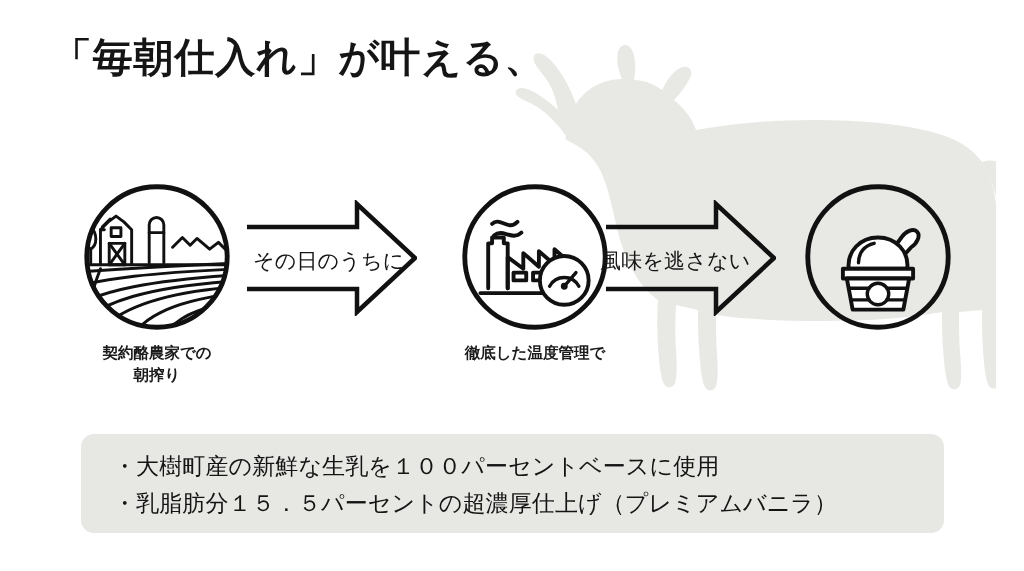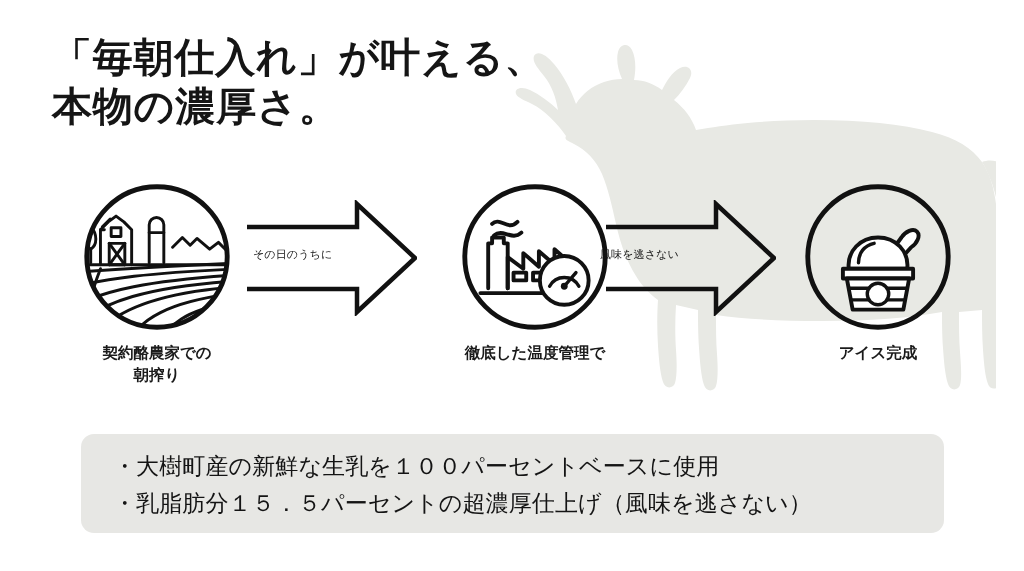--- a/index.html
+++ b/index.html
@@ -82,21 +82,21 @@
     width: 172px;
     height: 116px;
   }
   #arrow-1 { left: 245px; top: 200px; }
   #arrow-2 { left: 604px; top: 200px; }
   .arrow-label {
     position: absolute;
     z-index: 3;
     font-family: "Liberation Serif", "DejaVu Serif", serif;
     font-weight: 400;
-    font-size: 11px;
+    font-size: 21px;
     letter-spacing: 0.01em;
     color: #151515;
     white-space: nowrap;
   }
   #arrow-label-1 { left: 253px; top: 247px; }
   #arrow-label-2 { left: 600px; top: 247px; }
 
   
   #bullet-box {
     position: absolute;
@@ -191,21 +191,20 @@
       C 522 130, 532 134, 538 142
       C 544 150, 546 160, 544 170
       C 542 180, 536 188, 530 190
       C 528 176, 524 158, 518 146
       C 516 141, 514 137, 512 134
       Z"></path>
   </svg>
 
   <div id="headline">
     <span class="hl-line">「毎朝仕入れ」が叶える、</span>
-    <span class="hl-line">本物の濃厚さ。</span>
   </div>
 
   <div class="flow-step" id="step-1">
     <svg class="step-circle" viewBox="0 0 160 160" aria-hidden="true">
       <defs>
         <clipPath id="clipFarm">
             <circle cx="80" cy="80" r="72"></circle>
           </clipPath>
       </defs>
       <circle cx="80" cy="80" r="72" fill="none" stroke="#111" stroke-width="5"></circle>
@@ -295,22 +294,21 @@
       <path d="M44 92 L116 92 L116 102 L44 102 Z" fill="#fff" stroke="#111" stroke-width="4" stroke-linejoin="round"></path>
 
       <path d="M48 102 L54 134 L106 134 L112 102 Z" fill="#fff" stroke="#111" stroke-width="4" stroke-linejoin="round"></path>
 
       <path d="M50 112 L110 112" fill="none" stroke="#111" stroke-width="3.5"></path>
       <path d="M52 124 L108 124" fill="none" stroke="#111" stroke-width="3.5"></path>
 
       <circle cx="80" cy="118" r="11" fill="#fff" stroke="#111" stroke-width="3.5"></circle>
     </svg>
     <div class="step-caption">
-      <span>アイス完成</span>
     </div>
   </div>
 
   <div id="bullet-box">
     <div class="bullet-line">・大樹町産の新鮮な生乳を１００パーセントベースに使用</div>
-    <div class="bullet-line">・乳脂肪分１５．５パーセントの超濃厚仕上げ（風味を逃さない）</div>
+    <div class="bullet-line">・乳脂肪分１５．５パーセントの超濃厚仕上げ（プレミアムバニラ）</div>
   </div>
 
 </div>
 
 </body></html>

